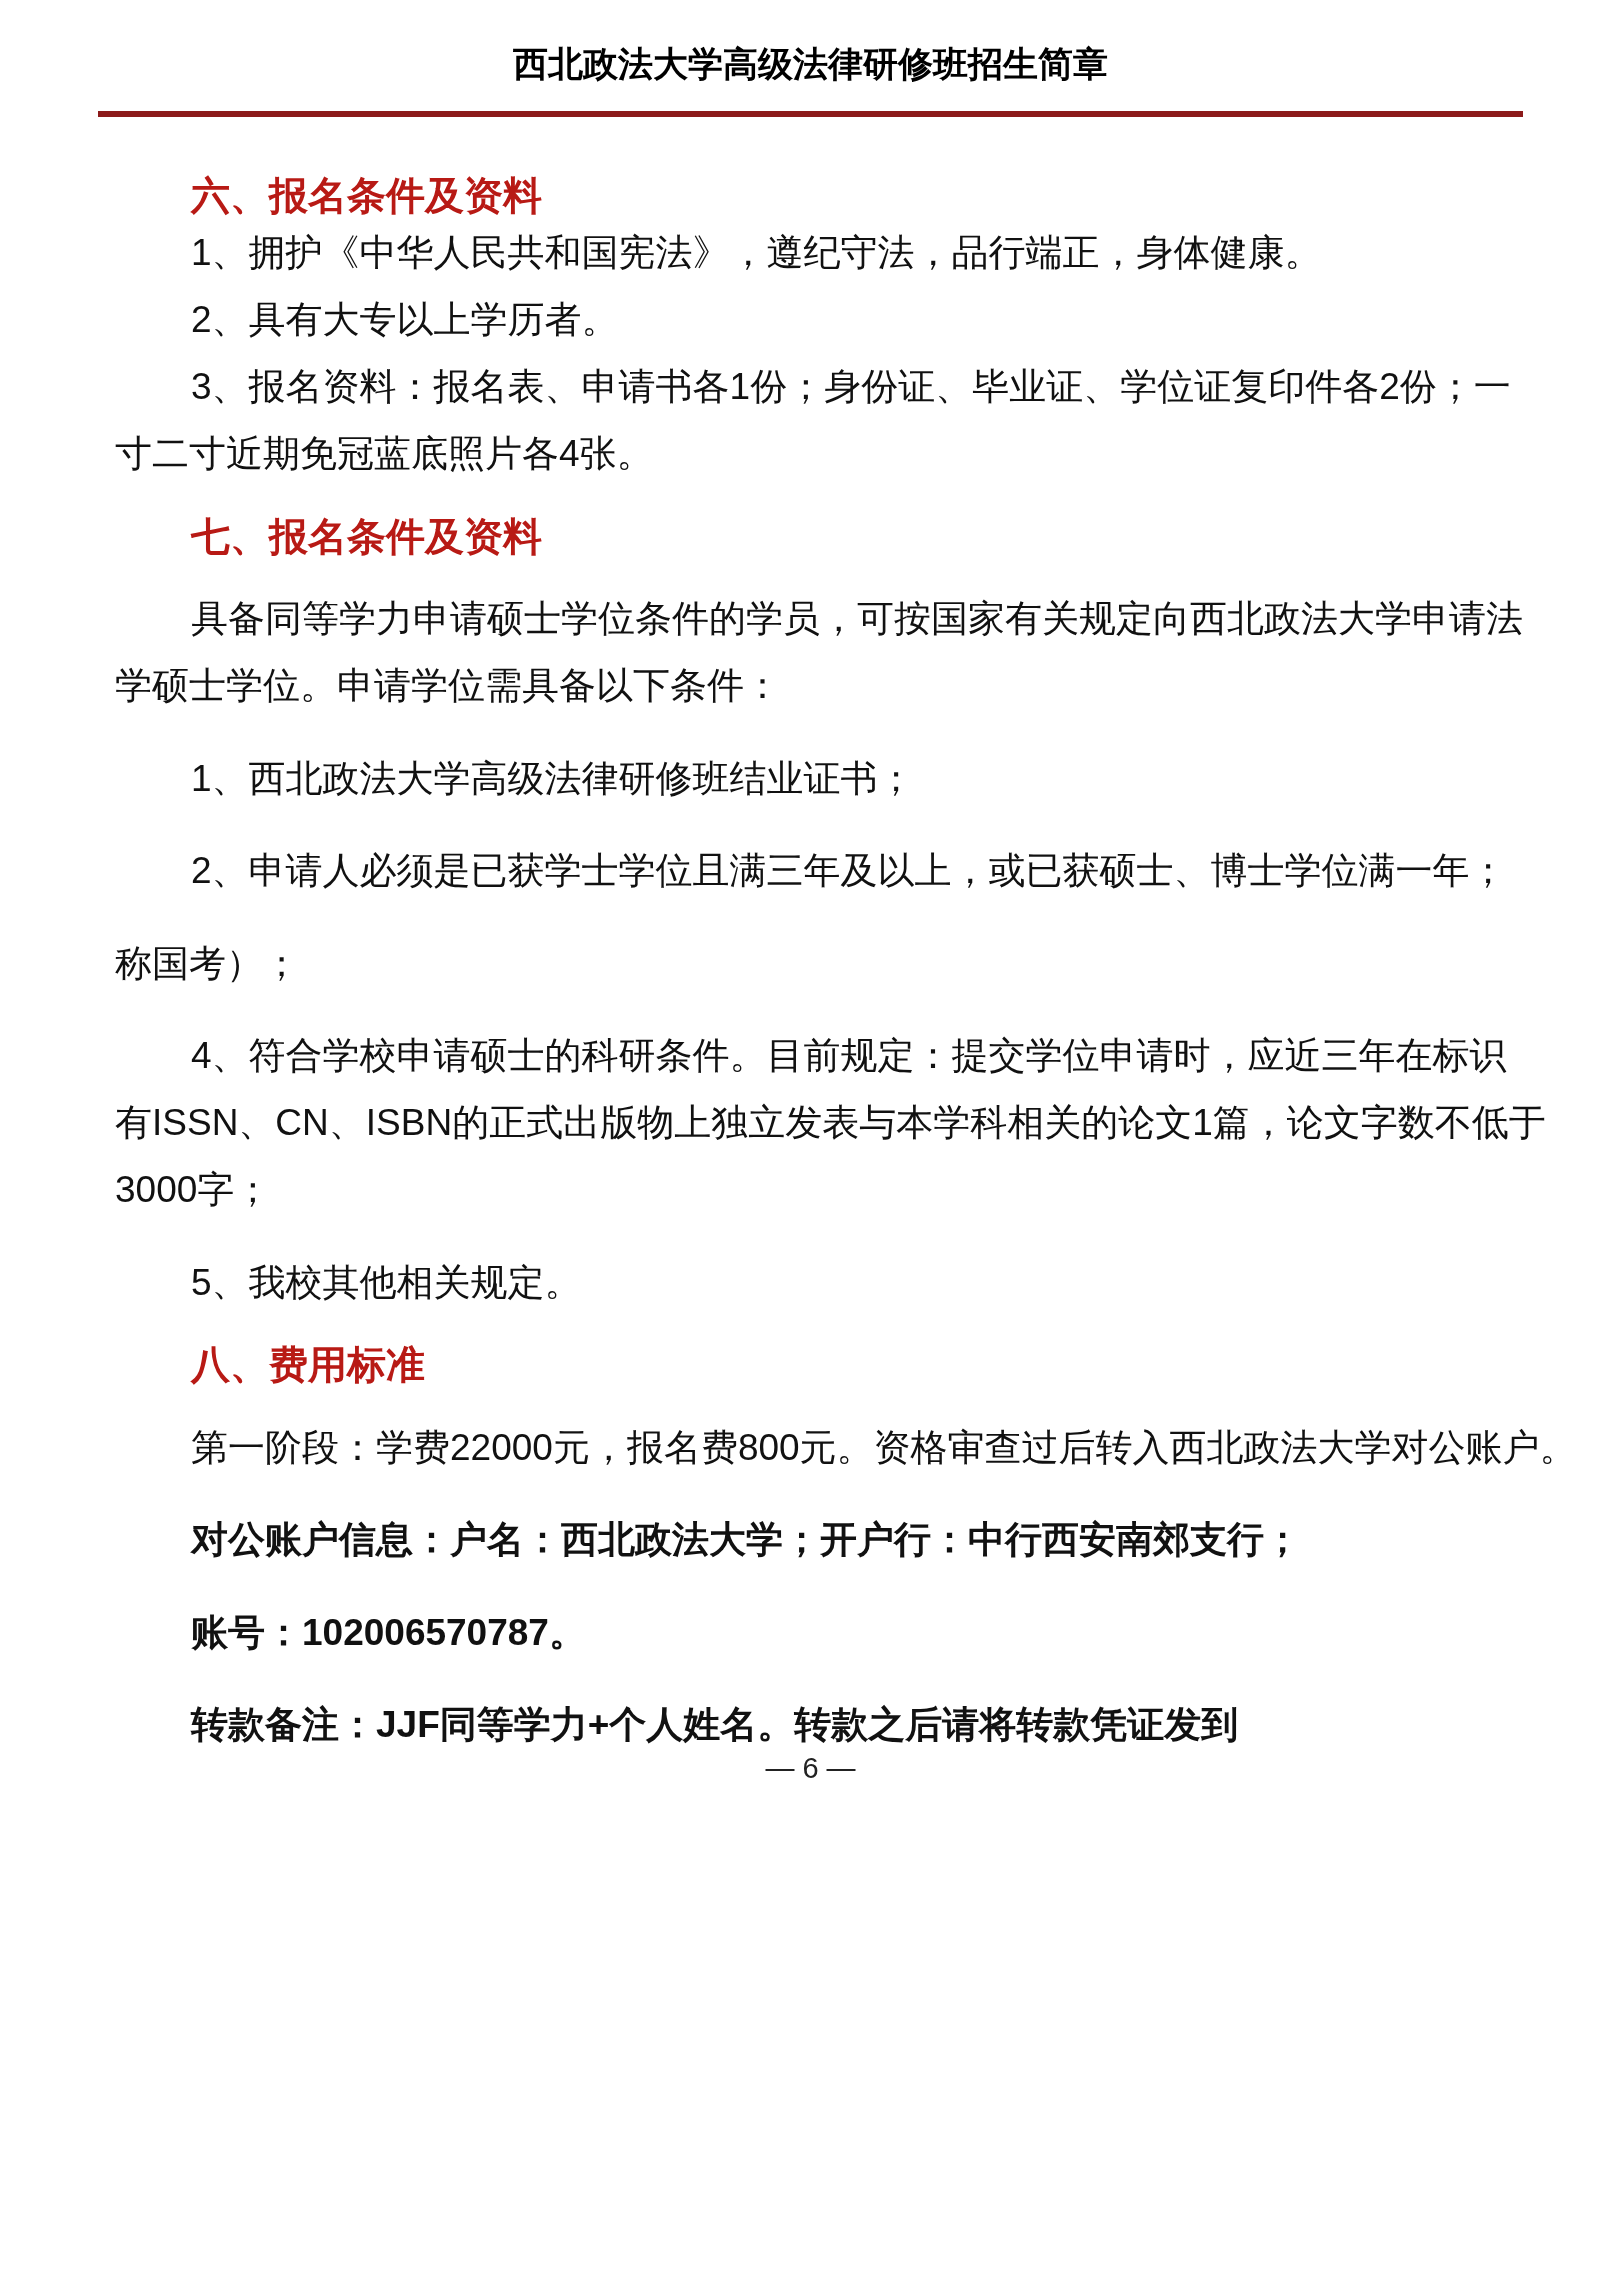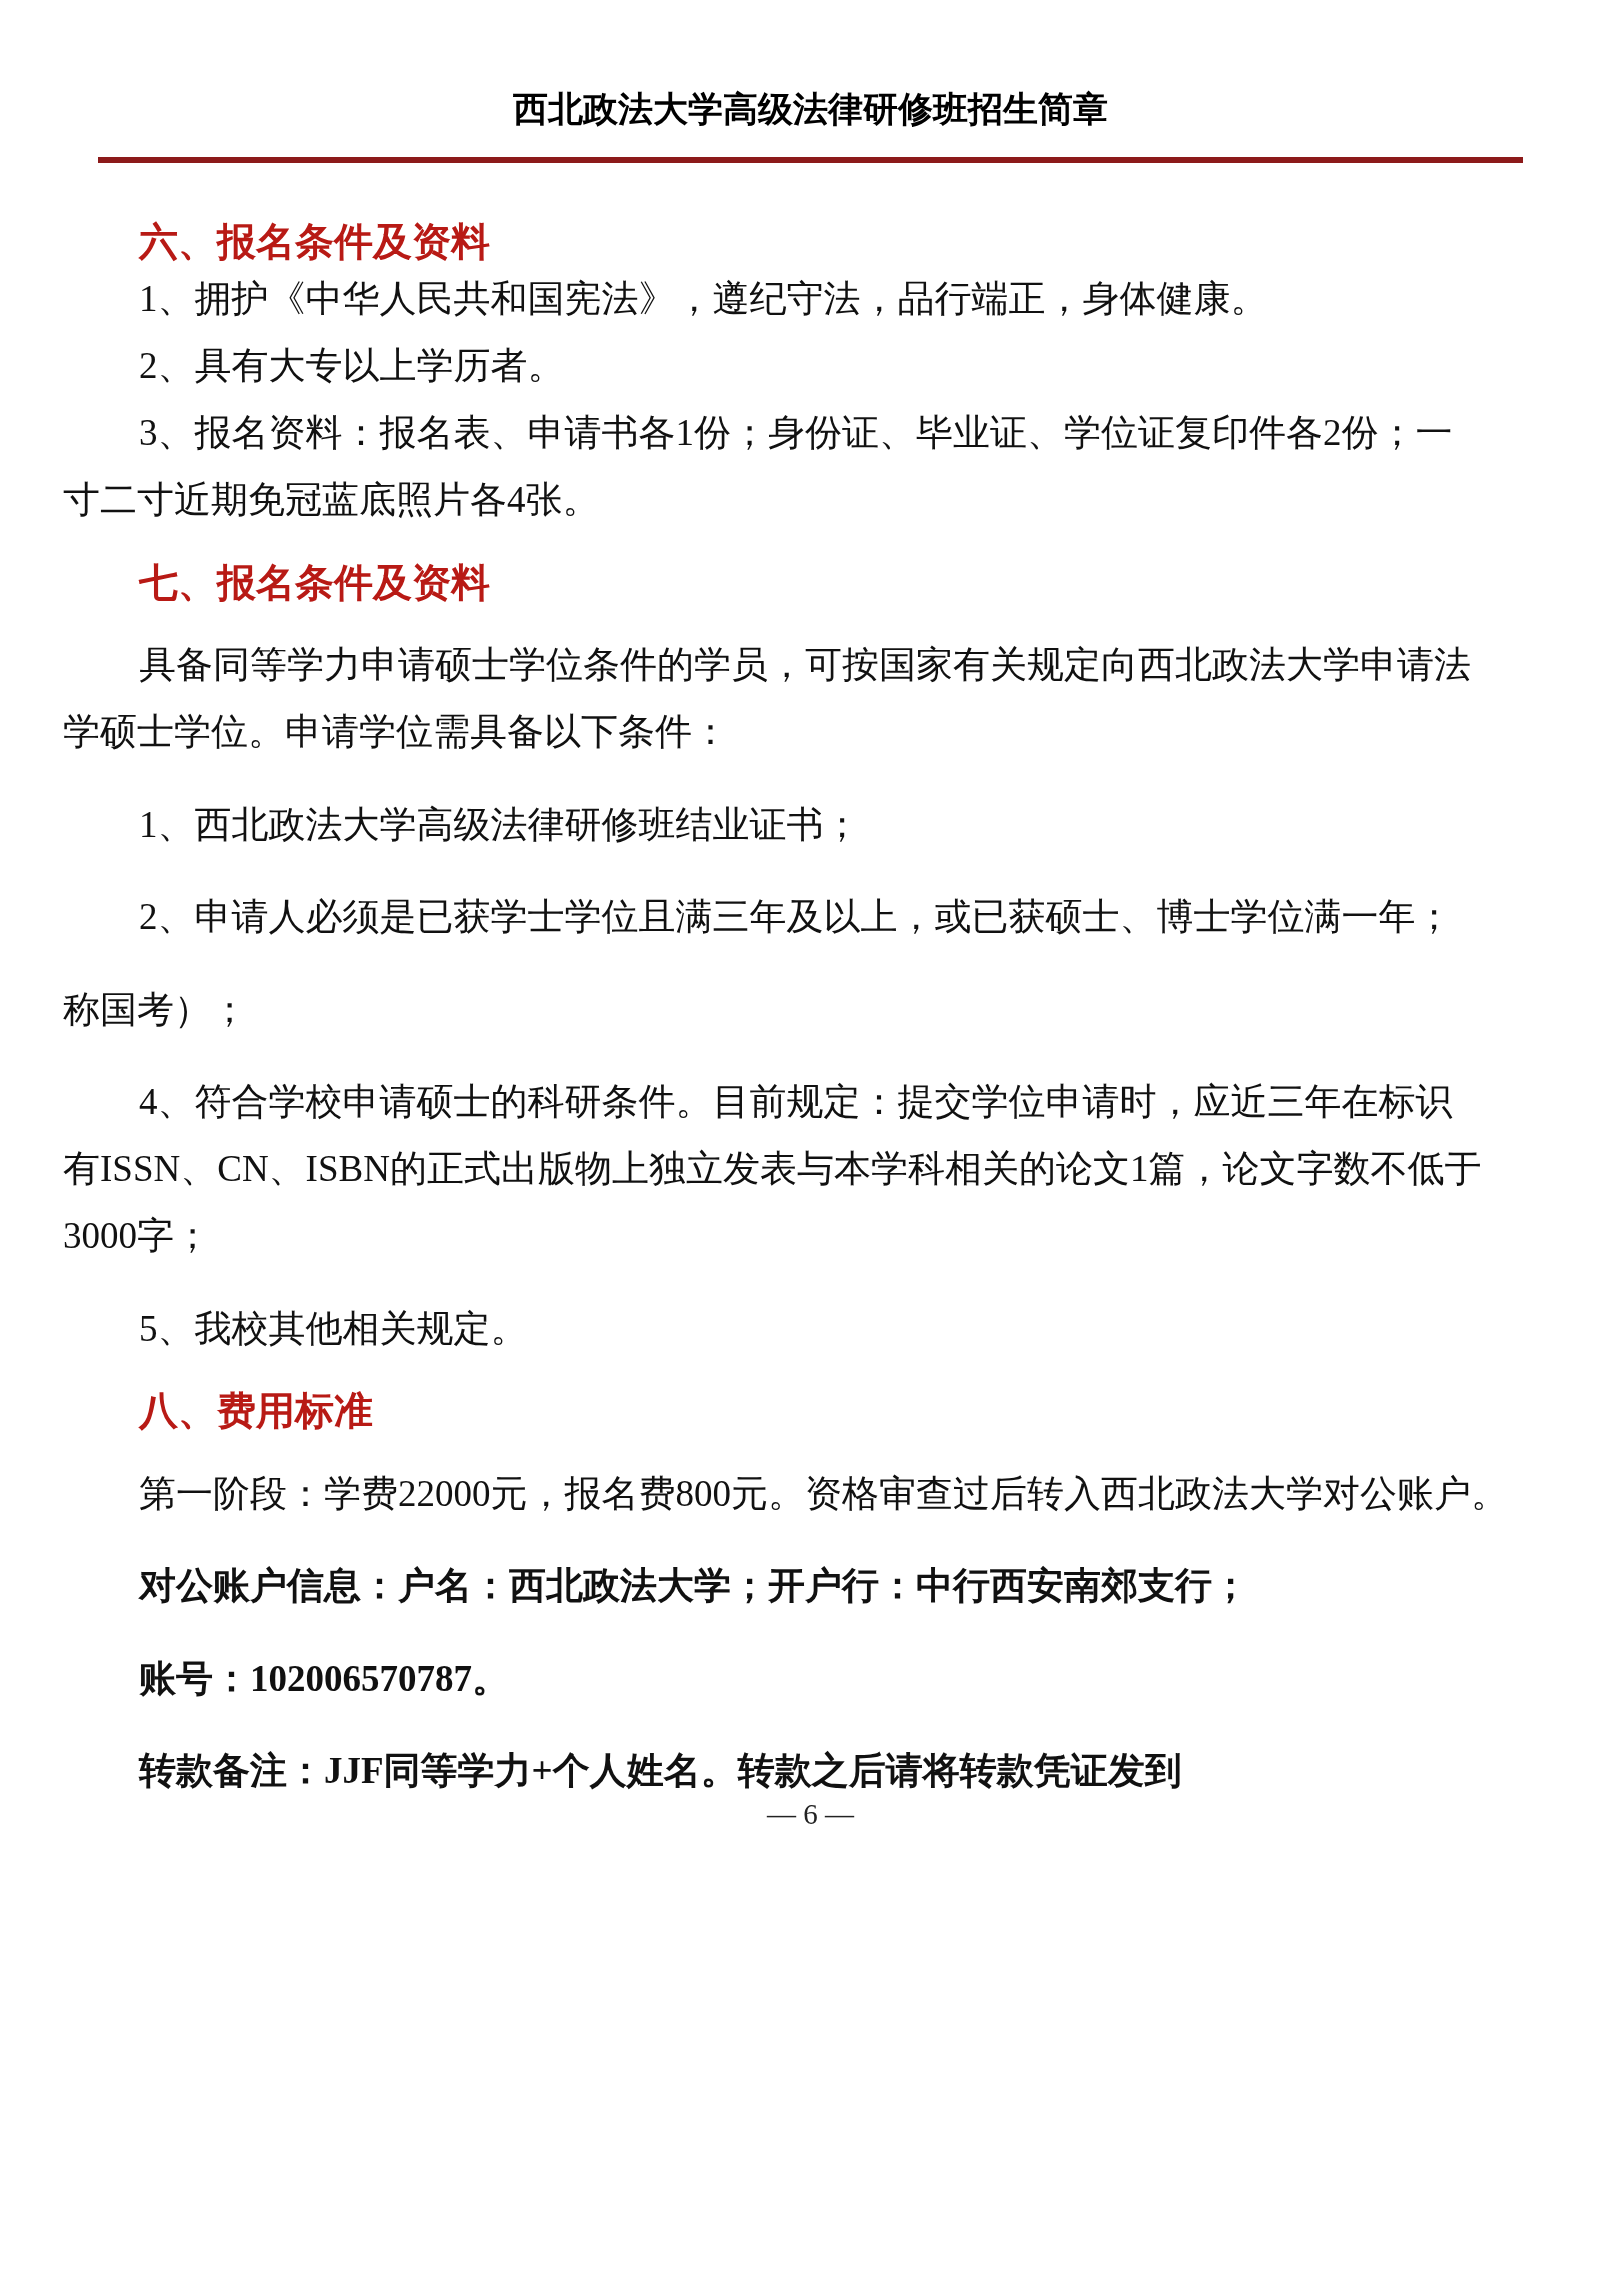--- a/index.html
+++ b/index.html
@@ -7,39 +7,39 @@
     padding: 0;
     background: #e8e8e8;
   }
   .page {
     position: relative;
     width: 1621px;
     height: 2293px;
     margin: 0 auto;
     background: #ffffff;
     box-sizing: border-box;
-    padding-top: 88px;
-    font-family: Liberation Serif, serif;
+    padding-top: 42px;
+    font-family: Liberation Sans, sans-serif;
     color: #111111;
     overflow: hidden;
   }
   .doc-title {
     text-align: center;
     font-size: 35px;
     line-height: 43px;
     font-weight: bold;
     color: #000000;
   }
   .header-rule {
     height: 6.9px;
     background: var(--rule-red, #8c1a1a);
     margin: 25.5px 98px 55px 98px;
   }
   .content {
-    margin-left: 63px;
+    margin-left: 115px;
     margin-right: 131px;
   }
   .heading {
     font-size: 39px;
     line-height: 47px;
     font-weight: bold;
     color: var(--heading-red, #b81a15);
     padding-left: 76px;
     margin-top: 25.5px;
     white-space: nowrap;

